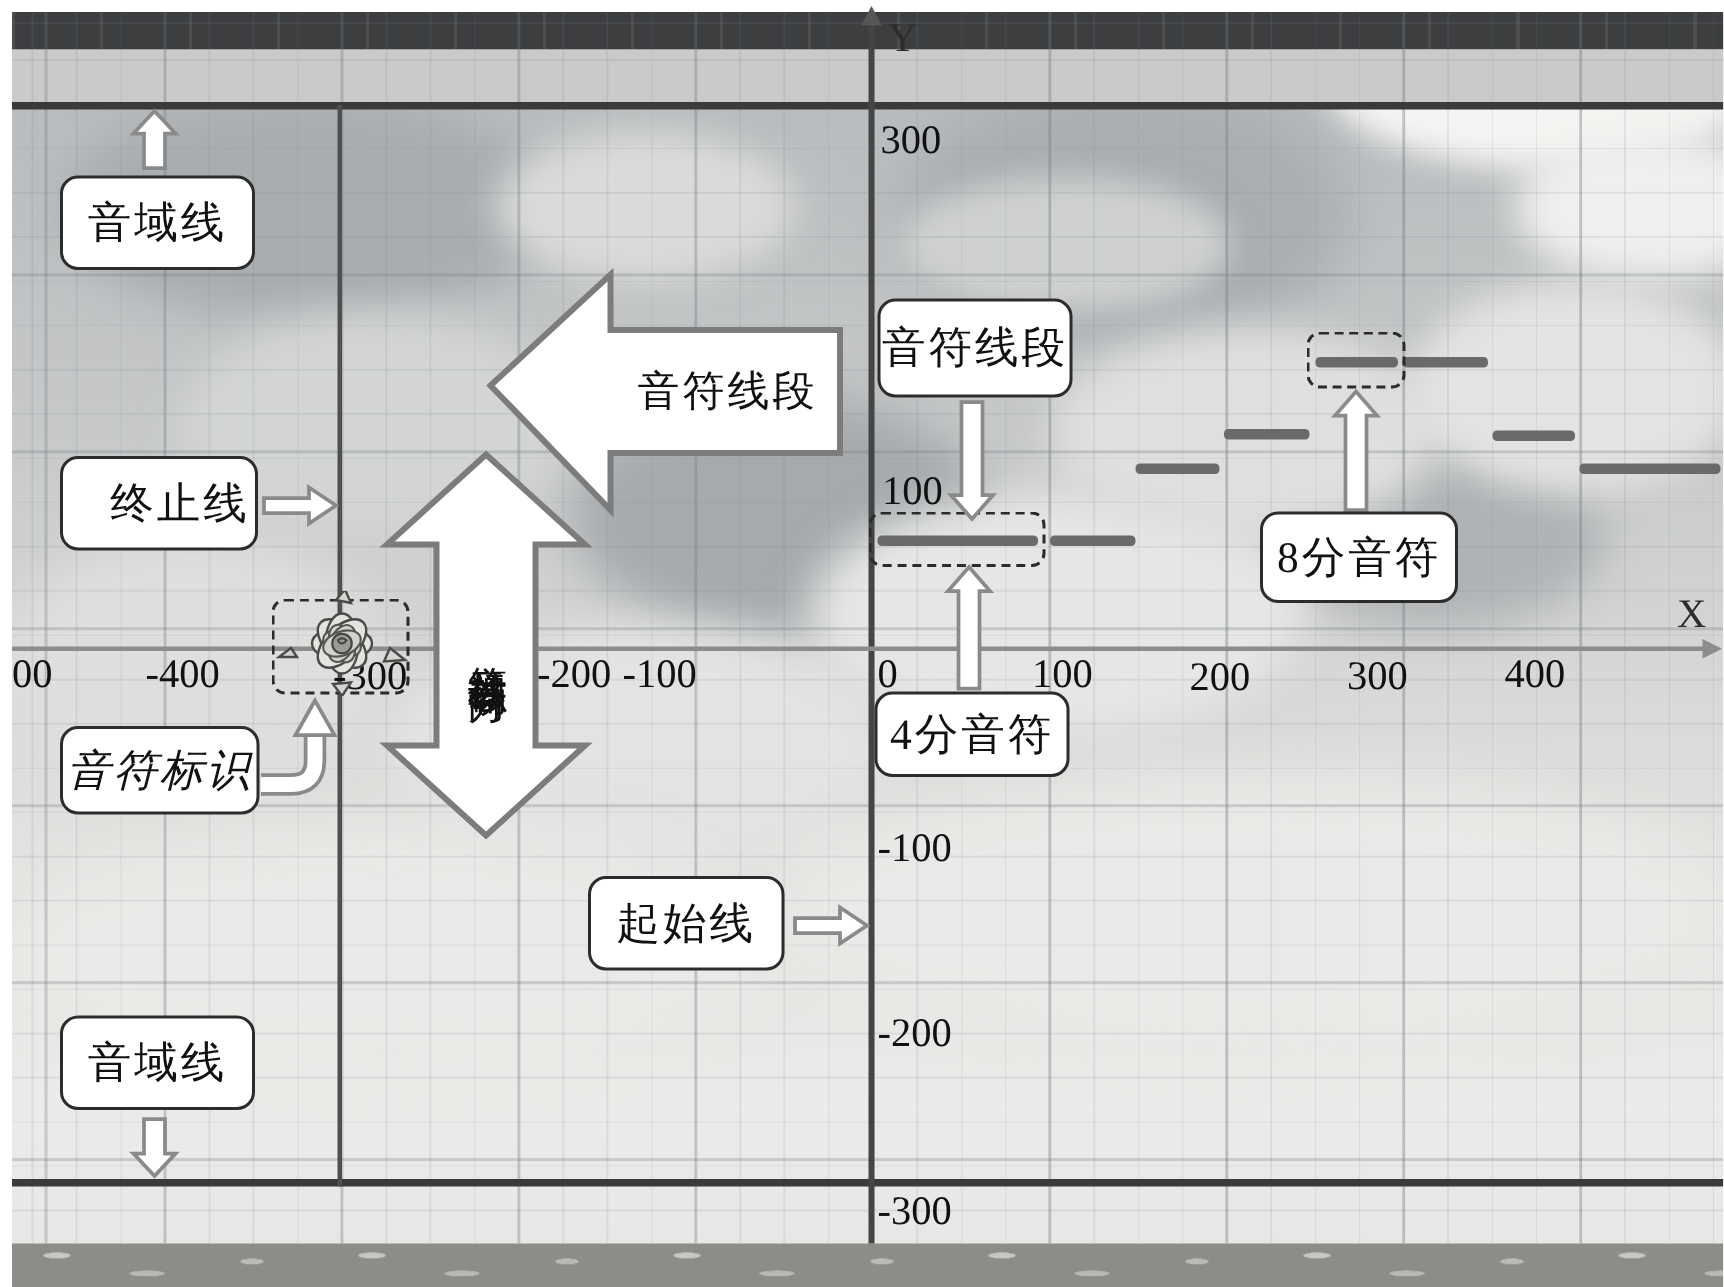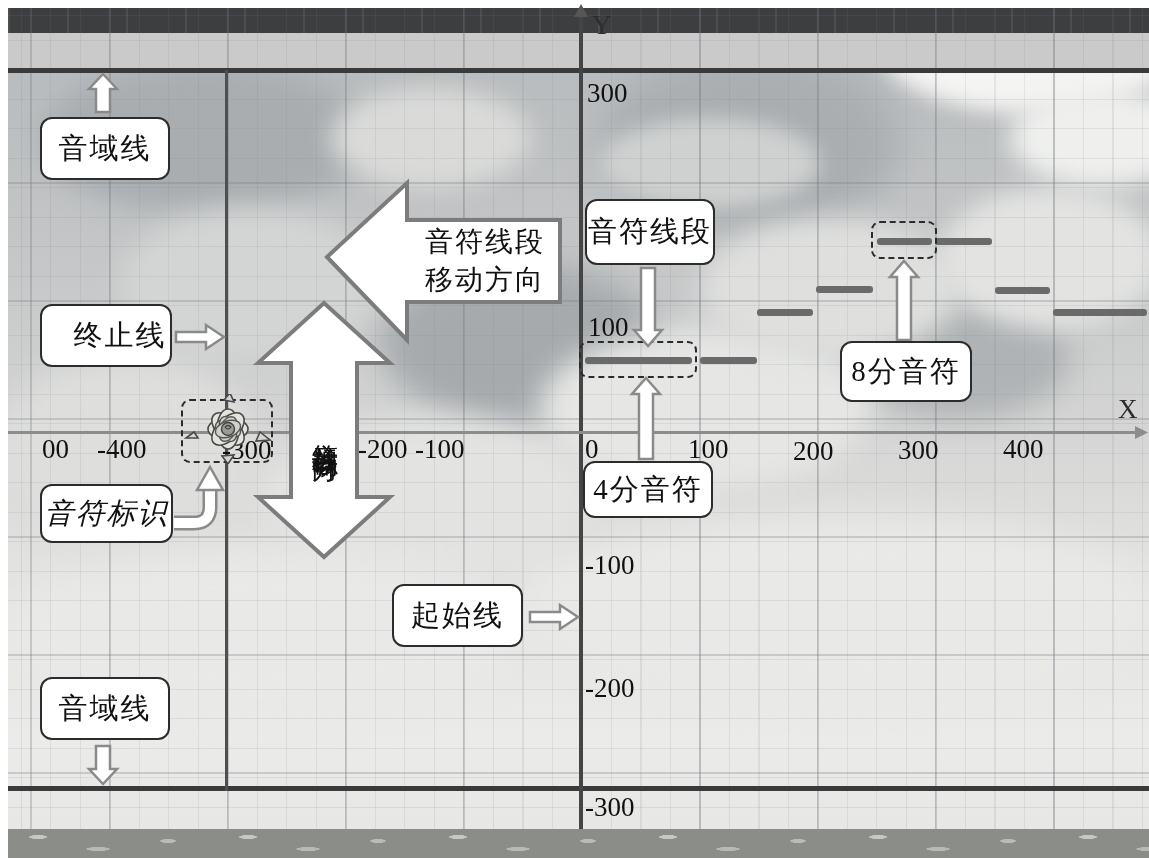--- a/index.html
+++ b/index.html
@@ -71,21 +71,21 @@
   <div id="grid"></div>
   <div id="ground"></div>
 
   <div class="hline" style="top:68px;height:5px;"></div>
   <div class="hline" style="top:786px;height:5px;"></div>
   <div class="vline" style="left:225px;top:70px;width:3px;height:721px;"></div>
   <div class="vline" style="left:579px;top:10px;width:4px;height:819px;background:#454545;"></div>
   <div class="hline" style="top:431px;height:3px;left:8px;right:11px;background:#8c8c8c;"></div>
 
   <div id="ticks-layer">
-    <span class="tick" style="left:8px;top:436px;padding-left:34px;">00</span>
+    <span class="tick" style="left:8px;top:436px;">00</span>
     <span class="tick" style="left:97px;top:436px;">-400</span>
     <span class="tick" style="left:222px;top:437px;">-300</span>
     <span class="tick" style="left:358px;top:436px;">-200</span>
     <span class="tick" style="left:415px;top:436px;">-100</span>
     <span class="tick" style="left:585px;top:436px;">0</span>
     <span class="tick" style="left:688px;top:436px;">100</span>
     <span class="tick" style="left:793px;top:438px;">200</span>
     <span class="tick" style="left:898px;top:437px;">300</span>
     <span class="tick" style="left:1003px;top:436px;">400</span>
     <span class="tick" style="left:587px;top:80px;">300</span>
@@ -152,21 +152,20 @@
     <polygon points="646,378 660,394 653,394 653,459 639,459 639,394 632,394" fill="#fff" stroke="#8a8a8a" stroke-width="2.5"></polygon>
     <polygon points="904,261 918,277 911,277 911,340 897,340 897,277 890,277" fill="#fff" stroke="#8a8a8a" stroke-width="2.5"></polygon>
 
     <path d="M 174 523 L 194 523 Q 210 523 210 507 L 210 489" fill="none" stroke="#8a8a8a" stroke-width="15"></path>
     <path d="M 174 523 L 194 523 Q 210 523 210 507 L 210 489" fill="none" stroke="#ffffff" stroke-width="10"></path>
     <polygon points="210,467 197,490 223,490" fill="#fff" stroke="#8a8a8a" stroke-width="2.5"></polygon>
   </svg>
 
   <div id="seg-arrow-text">
     <span>音符线段</span>
-    <span>移动方向</span>
   </div>
   <div id="marker-arrow-text">音符标识移动方向</div>
 
   <div class="callout" style="left:40px;top:117px;width:130px;height:63px;">音域线</div>
   <div class="callout" style="left:40px;top:304px;width:132px;height:63px;padding-left:28px;">终止线</div>
   <div class="callout" style="left:40px;top:484px;width:133px;height:59px;font-style:italic;">音符标识</div>
   <div class="callout" style="left:40px;top:677px;width:130px;height:63px;">音域线</div>
   <div class="callout" style="left:392px;top:584px;width:131px;height:63px;">起始线</div>
   <div class="callout" style="left:583px;top:461px;width:130px;height:57px;font-family:Liberation Serif, serif;">4分音符</div>
   <div class="callout" style="left:585px;top:199px;width:130px;height:66px;">音符线段</div>

